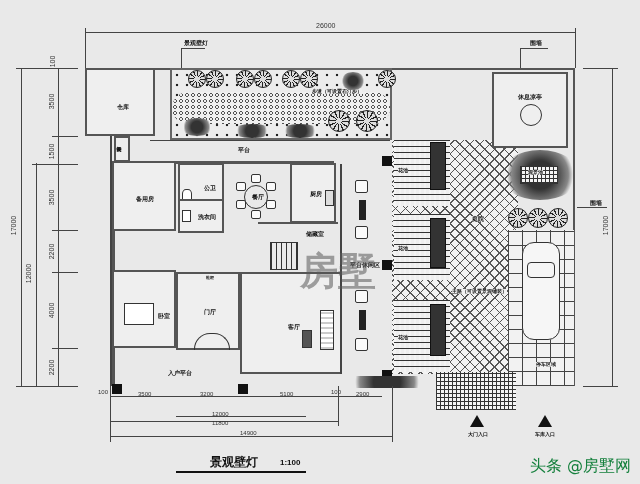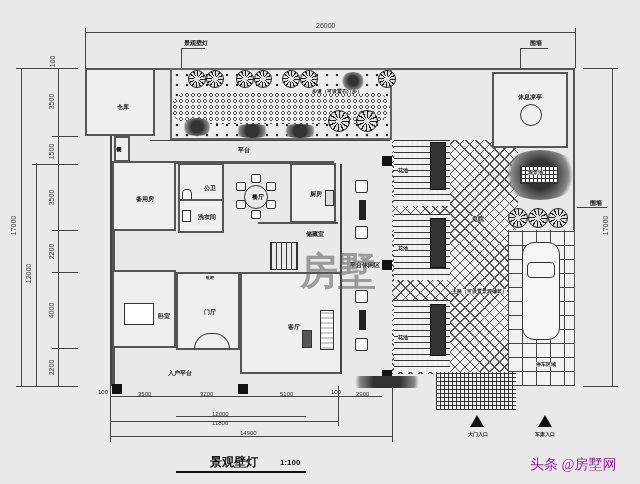--- a/index.html
+++ b/index.html
@@ -224,13 +224,13 @@
 <div class="dim" style="left:240px;top:430px;font-size:6px;">14900</div>
 <div class="line" style="left:110px;top:386px;width:1px;height:56px;"></div>
 <div class="line" style="left:338px;top:386px;width:1px;height:40px;"></div>
 <div class="line" style="left:392px;top:386px;width:1px;height:56px;"></div>
 
 <div class="abs" style="left:210px;top:454px;font-size:12px;font-weight:bold;">景观壁灯</div>
 <div class="abs" style="left:280px;top:458px;font-size:8px;font-weight:bold;font-family:'Liberation Sans',sans-serif;">1:100</div>
 <div class="line" style="left:176px;top:471px;width:130px;height:2px;background:#111;"></div>
 
 <div class="watermark" style="left:300px;top:246px;">房墅</div>
-<div class="abs" style="left:530px;top:456px;font-size:14px;color:#a21caf;font-family:Liberation Serif, serif;">头条 @房墅网</div>
+<div class="abs" style="left:530px;top:456px;font-size:16px;color:#15803d;">头条 @房墅网</div>
 
 </body></html>

